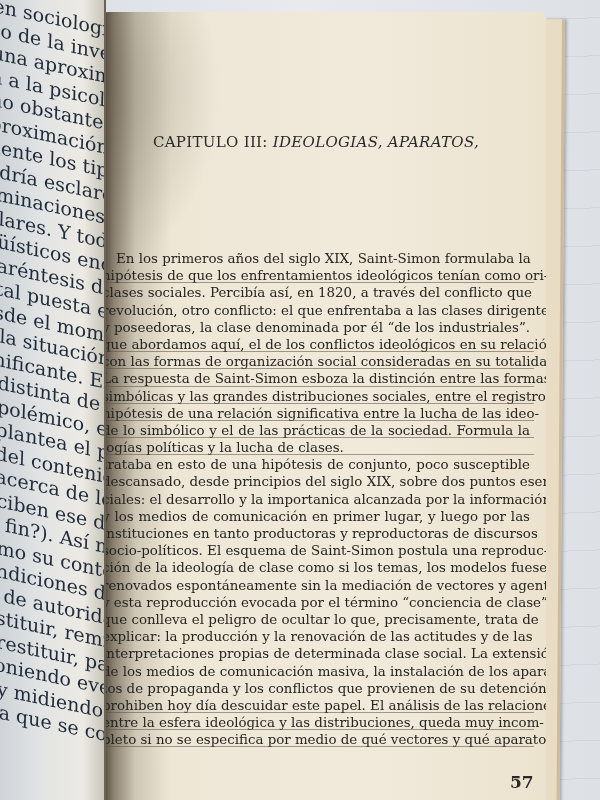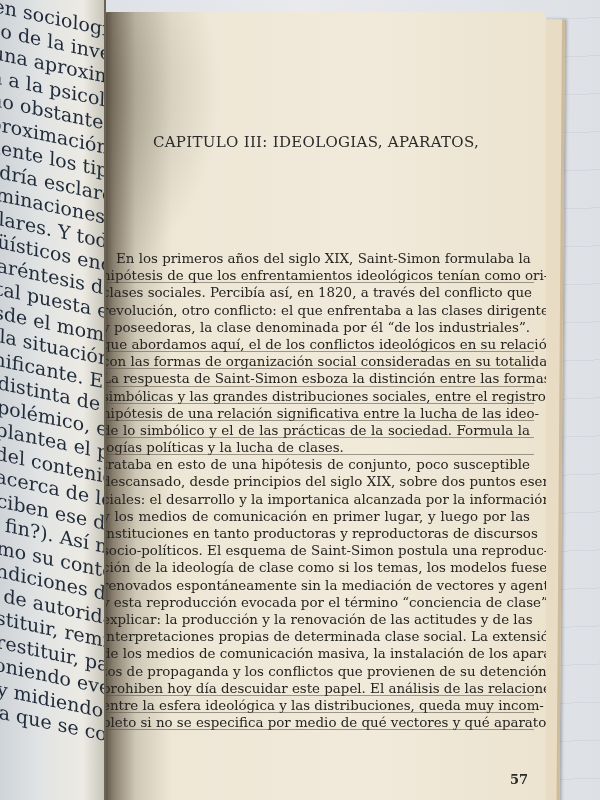--- a/index.html
+++ b/index.html
@@ -31,40 +31,40 @@
   .right-page .shadow-top {
     position: absolute; left: 0; top: 0; width: 120px; height: 260px;
     background: radial-gradient(ellipse at 0% 30%, rgba(80,70,55,0.35) 0%, rgba(0,0,0,0) 70%);
     pointer-events: none;
   }
   .chapter-title {
     position: absolute; left: 46px; top: 122px; width: 340px;
     text-align: center; color: #2a2a2a;
     font-size: 15px; line-height: 16px; letter-spacing: 0.3px;
   }
-  .chapter-title .ital { }
+  .chapter-title .ital { font-style: italic; }
   .body-text {
     position: absolute; left: 0px; top: 216px; width: 444px;
     color: #262421; font-size: 13.4px; line-height: 17.2px;
   }
   .line {
     display: block; white-space: nowrap; height: 17.2px;
     text-align: justify; text-align-last: justify;
     padding-left: 2px; padding-right: 14px;
     position: relative;
   }
   .line.indent { padding-left: 16px; margin-top: 22px; }
   .line.last { text-align-last: left; }
   .line.underlined::after {
     content: ""; position: absolute; left: 2px; right: 10px; bottom: 1px;
     height: 1px; background: rgba(90,80,70,0.55);
   }
   .page-number {
     position: absolute; left: 410px; top: 760px;
-    font-size: 13px; font-weight: bold; color: #2a2a2a;
+    font-size: 17px; font-weight: bold; color: #2a2a2a;
   }
   .left-page {
     position: absolute; left: 0; top: 0; width: 104px; height: 800px;
     background: linear-gradient(90deg, #cfd4d8 0%, #e2e4e4 40%, #eceae3 80%, #c9c6bb 100%);
     overflow: hidden;
     border-right: 2px solid #6b6354;
   }
   .left-text {
     position: absolute; left: -6px; top: -6px; width: 150px;
     color: #1f2a3a; font-size: 19px; line-height: 23.5px;
@@ -106,20 +106,21 @@
     <span class="line last underlined">logías políticas y la lucha de clases.</span>
     <span class="line">trataba en esto de una hipótesis de conjunto, poco susceptible</span>
     <span class="line">descansado, desde principios del siglo XIX, sobre dos puntos esen-</span>
     <span class="line">ciales: el desarrollo y la importanica alcanzada por la información</span>
     <span class="line">y los medios de comunicación en primer lugar, y luego por las</span>
     <span class="line">instituciones en tanto productoras y reproductoras de discursos</span>
     <span class="line">socio-políticos. El esquema de Saint-Simon postula una reproduc-</span>
     <span class="line">ción de la ideología de clase como si los temas, los modelos fuesen</span>
     <span class="line">renovados espontáneamente sin la mediación de vectores y agentes</span>
     <span class="line">y esta reproducción evocada por el término “conciencia de clase”,</span>
+    <span class="line">que conlleva el peligro de ocultar lo que, precisamente, trata de</span>
     <span class="line">explicar: la producción y la renovación de las actitudes y de las</span>
     <span class="line">interpretaciones propias de determinada clase social. La extensión</span>
     <span class="line">de los medios de comunicación masiva, la instalación de los apara-</span>
     <span class="line">tos de propaganda y los conflictos que provienen de su detención,</span>
     <span class="line underlined">prohiben hoy día descuidar este papel. El análisis de las relaciones</span>
     <span class="line underlined">entre la esfera ideológica y las distribuciones, queda muy incom-</span>
     <span class="line underlined">pleto si no se especifica por medio de qué vectores y qué aparatos</span>
 
   </div>
 

